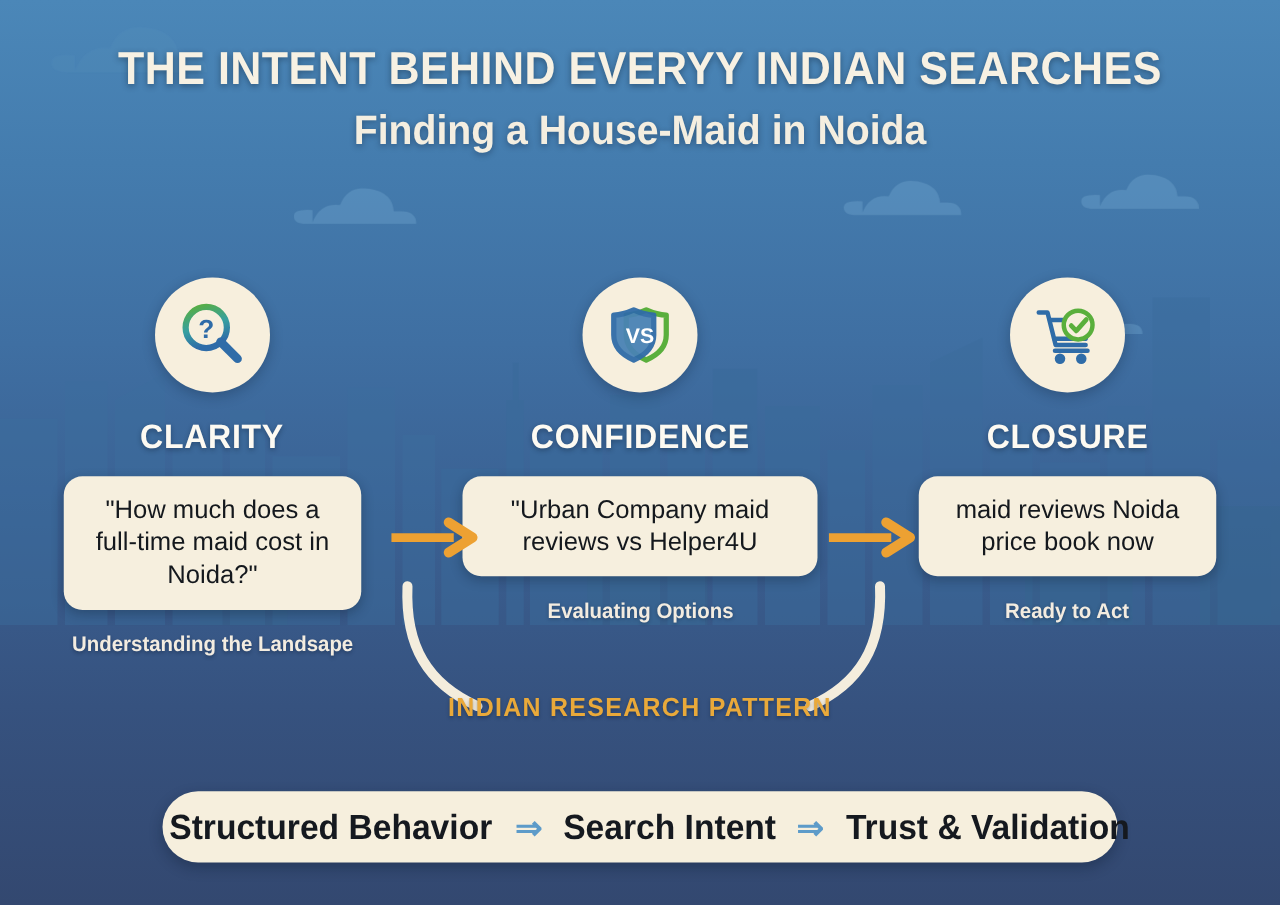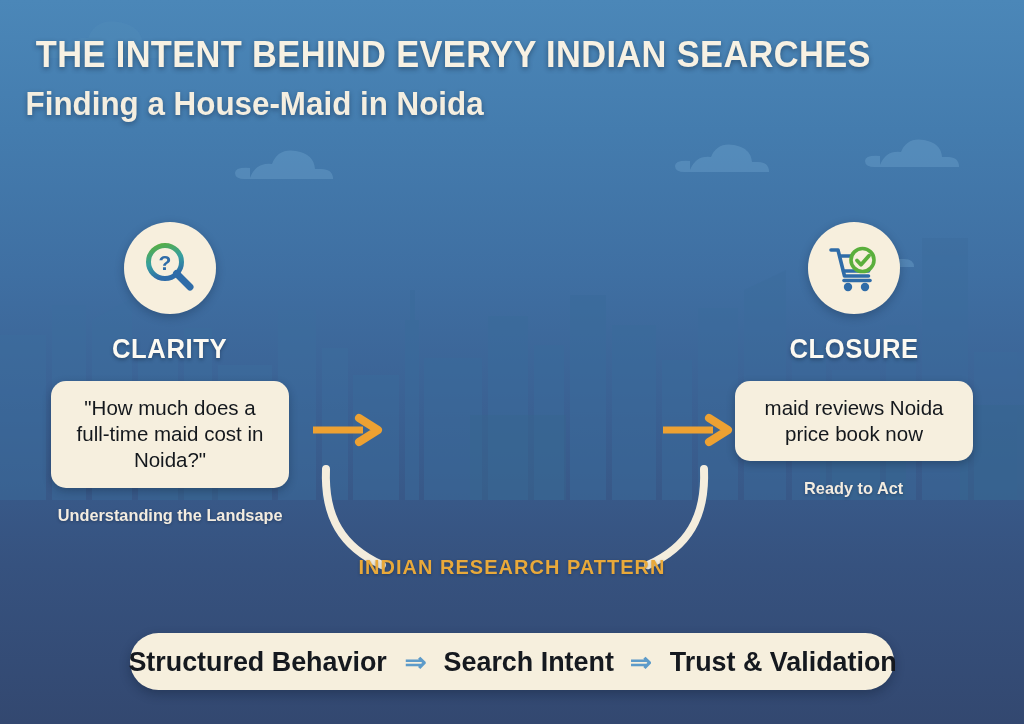--- a/index.html
+++ b/index.html
@@ -38,20 +38,21 @@
     width: 1024px;
     height: 420px;
   }
 
   
   .title-wrap {
     position: absolute;
     top: 34px;
     left: 0;
     width: 1024px;
+    text-align: center;
   }
   .main-title {
     font-family: "Liberation Sans Narrow", "Liberation Sans", sans-serif;
     font-size: 37px;
     font-weight: 700;
     letter-spacing: 0.4px;
     color: #f7f1e3;
     text-shadow: 0 2px 5px rgba(14,30,52,0.45);
     margin: 0;
     transform: scaleX(0.93);
@@ -171,21 +172,21 @@
   .banner {
     position: absolute;
     left: 130px;
     top: 633px;
     width: 764px;
     height: 57px;
     background: #f6efdd;
     border-radius: 29px;
     display: flex;
     align-items: center;
-    justify-content: center;
+    justify-content: flex-start;
     gap: 13px;
     box-shadow: 0 4px 11px rgba(10,22,40,0.32);
   }
   .banner-text {
     font-family: "Liberation Sans Narrow", "Liberation Sans", sans-serif;
     font-size: 28px;
     font-weight: 700;
     color: #15191f;
     white-space: nowrap;
     transform: scaleX(0.96);
@@ -274,20 +275,32 @@
           <circle cx="24" cy="23" r="16.5" fill="none" stroke="url(#magGrad)" stroke-width="5"></circle>
           <line x1="35.5" y1="34.5" x2="49" y2="48" stroke="#2f6ca8" stroke-width="7" stroke-linecap="round"></line>
           <text x="24" y="31" text-anchor="middle" font-family="Liberation Sans, sans-serif" font-size="21" font-weight="700" fill="#2f6ca8">?</text>
         </svg>
       </div>
       <div class="stage-label">CLARITY</div>
       <div class="query-box narrow">"How much does a full-time maid cost in Noida?"</div>
       <div class="caption">Understanding the Landsape</div>
     </div>
 
+    <div class="col">
+      <div class="icon-circle">
+        <svg width="56" height="56" viewBox="0 0 56 56">
+          <path d="M33 8 q9 4 16 4 v16 q0 13 -16 20 q-16 -7 -16 -20 v-16 q7 0 16 -4 z" fill="none" stroke="#5aaf3c" stroke-width="4.2" stroke-linejoin="round"></path>
+          <path d="M23 8 q9 4 16 4 v16 q0 13 -16 20 q-16 -7 -16 -20 v-16 q7 0 16 -4 z" fill="#4a83b5" stroke="#2f6ca8" stroke-width="4.2" stroke-linejoin="round" opacity="0.95"></path>
+          <text x="28" y="34" text-anchor="middle" font-family="Liberation Sans, sans-serif" font-size="17" font-weight="700" fill="#ffffff">VS</text>
+        </svg>
+      </div>
+      <div class="stage-label">CONFIDENCE</div>
+      <div class="query-box">"Urban Company maid reviews vs Helper4U</div>
+      <div class="caption">Evaluating Options</div>
+    </div>
 
     <div class="col">
       <div class="icon-circle">
         <svg width="58" height="58" viewBox="0 0 58 58">
           <g fill="none" stroke="#2f6ca8" stroke-width="3.6" stroke-linecap="round" stroke-linejoin="round">
             <path d="M6 11 h7 l6.5 26 h24"></path>
             <path d="M15 17 h33 l-4.5 15 h-25"></path>
             <line x1="19" y1="41.5" x2="45" y2="41.5"></line>
           </g>
           <circle cx="23" cy="48" r="4.2" fill="#2f6ca8"></circle>

